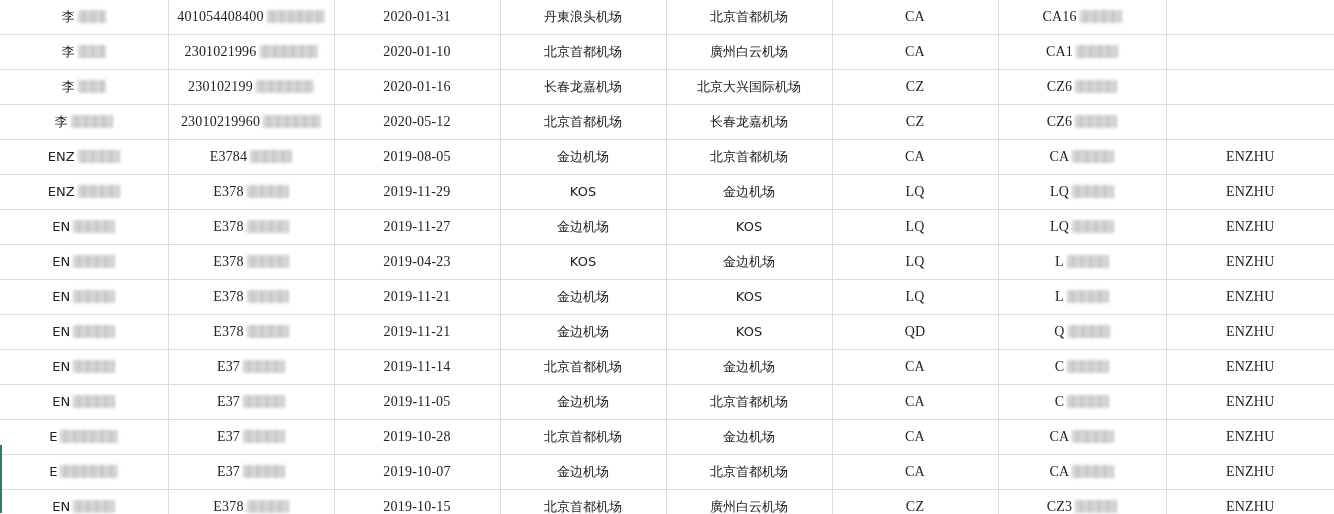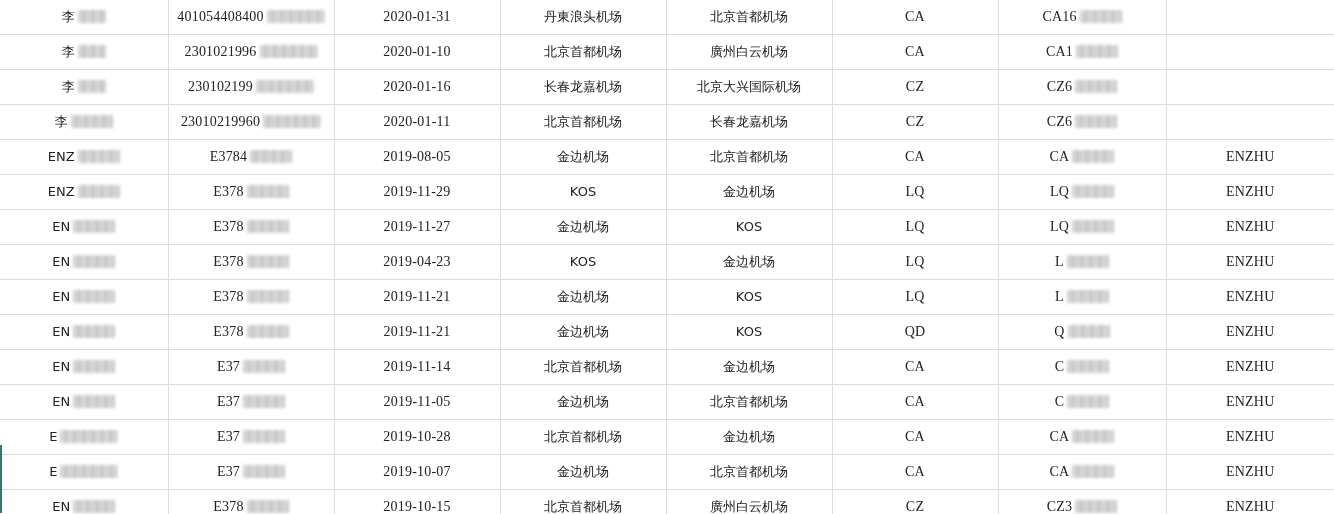--- a/index.html
+++ b/index.html
@@ -199,21 +199,21 @@
         <tr>
           <td><span class="cell-inner cn">
               <span>李</span>
               <span class="redact r-md"></span>
             </span></td>
           <td><span class="cell-inner mono">
               <span>23010219960</span>
               <span class="redact r-lg"></span>
             </span></td>
           <td><span class="cell-inner mono">
-              <span>2020-01-11</span>
+              <span>2020-05-12</span>
             </span></td>
           <td><span class="cell-inner cn">
               <span>北京首都机场</span>
             </span></td>
           <td><span class="cell-inner cn">
               <span>长春龙嘉机场</span>
             </span></td>
           <td><span class="cell-inner mono">
               <span>CZ</span>
             </span></td>

